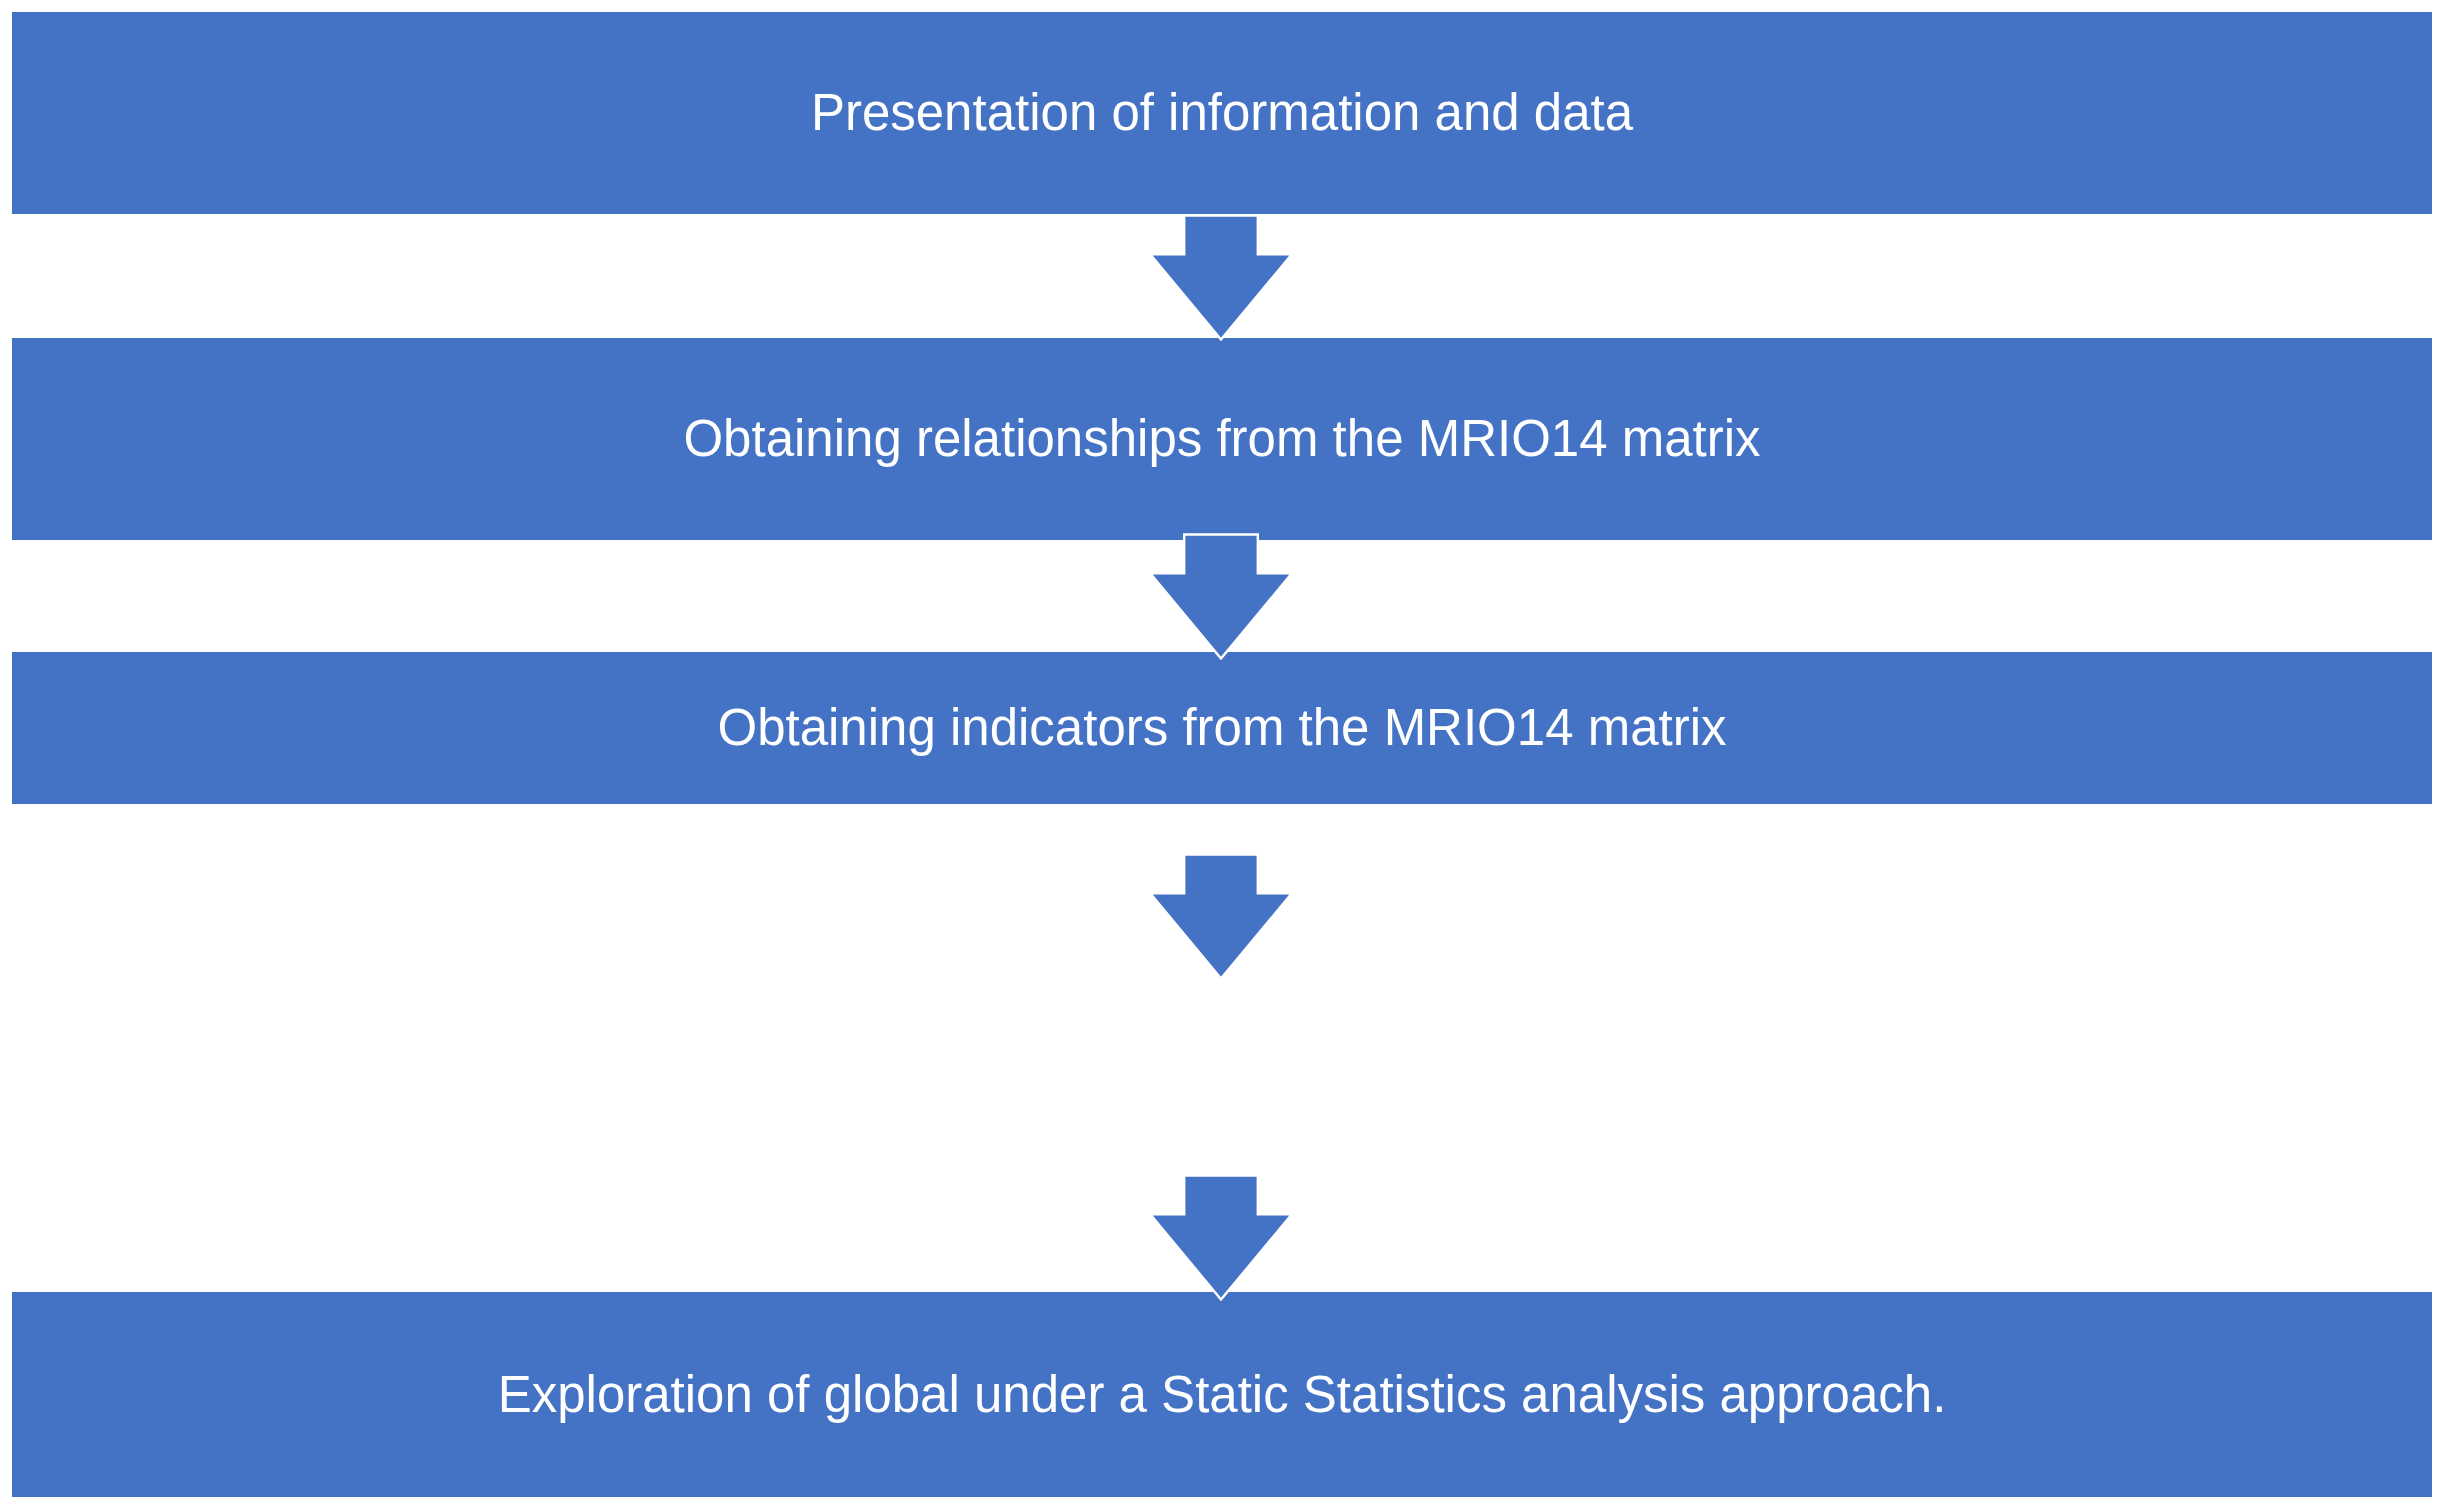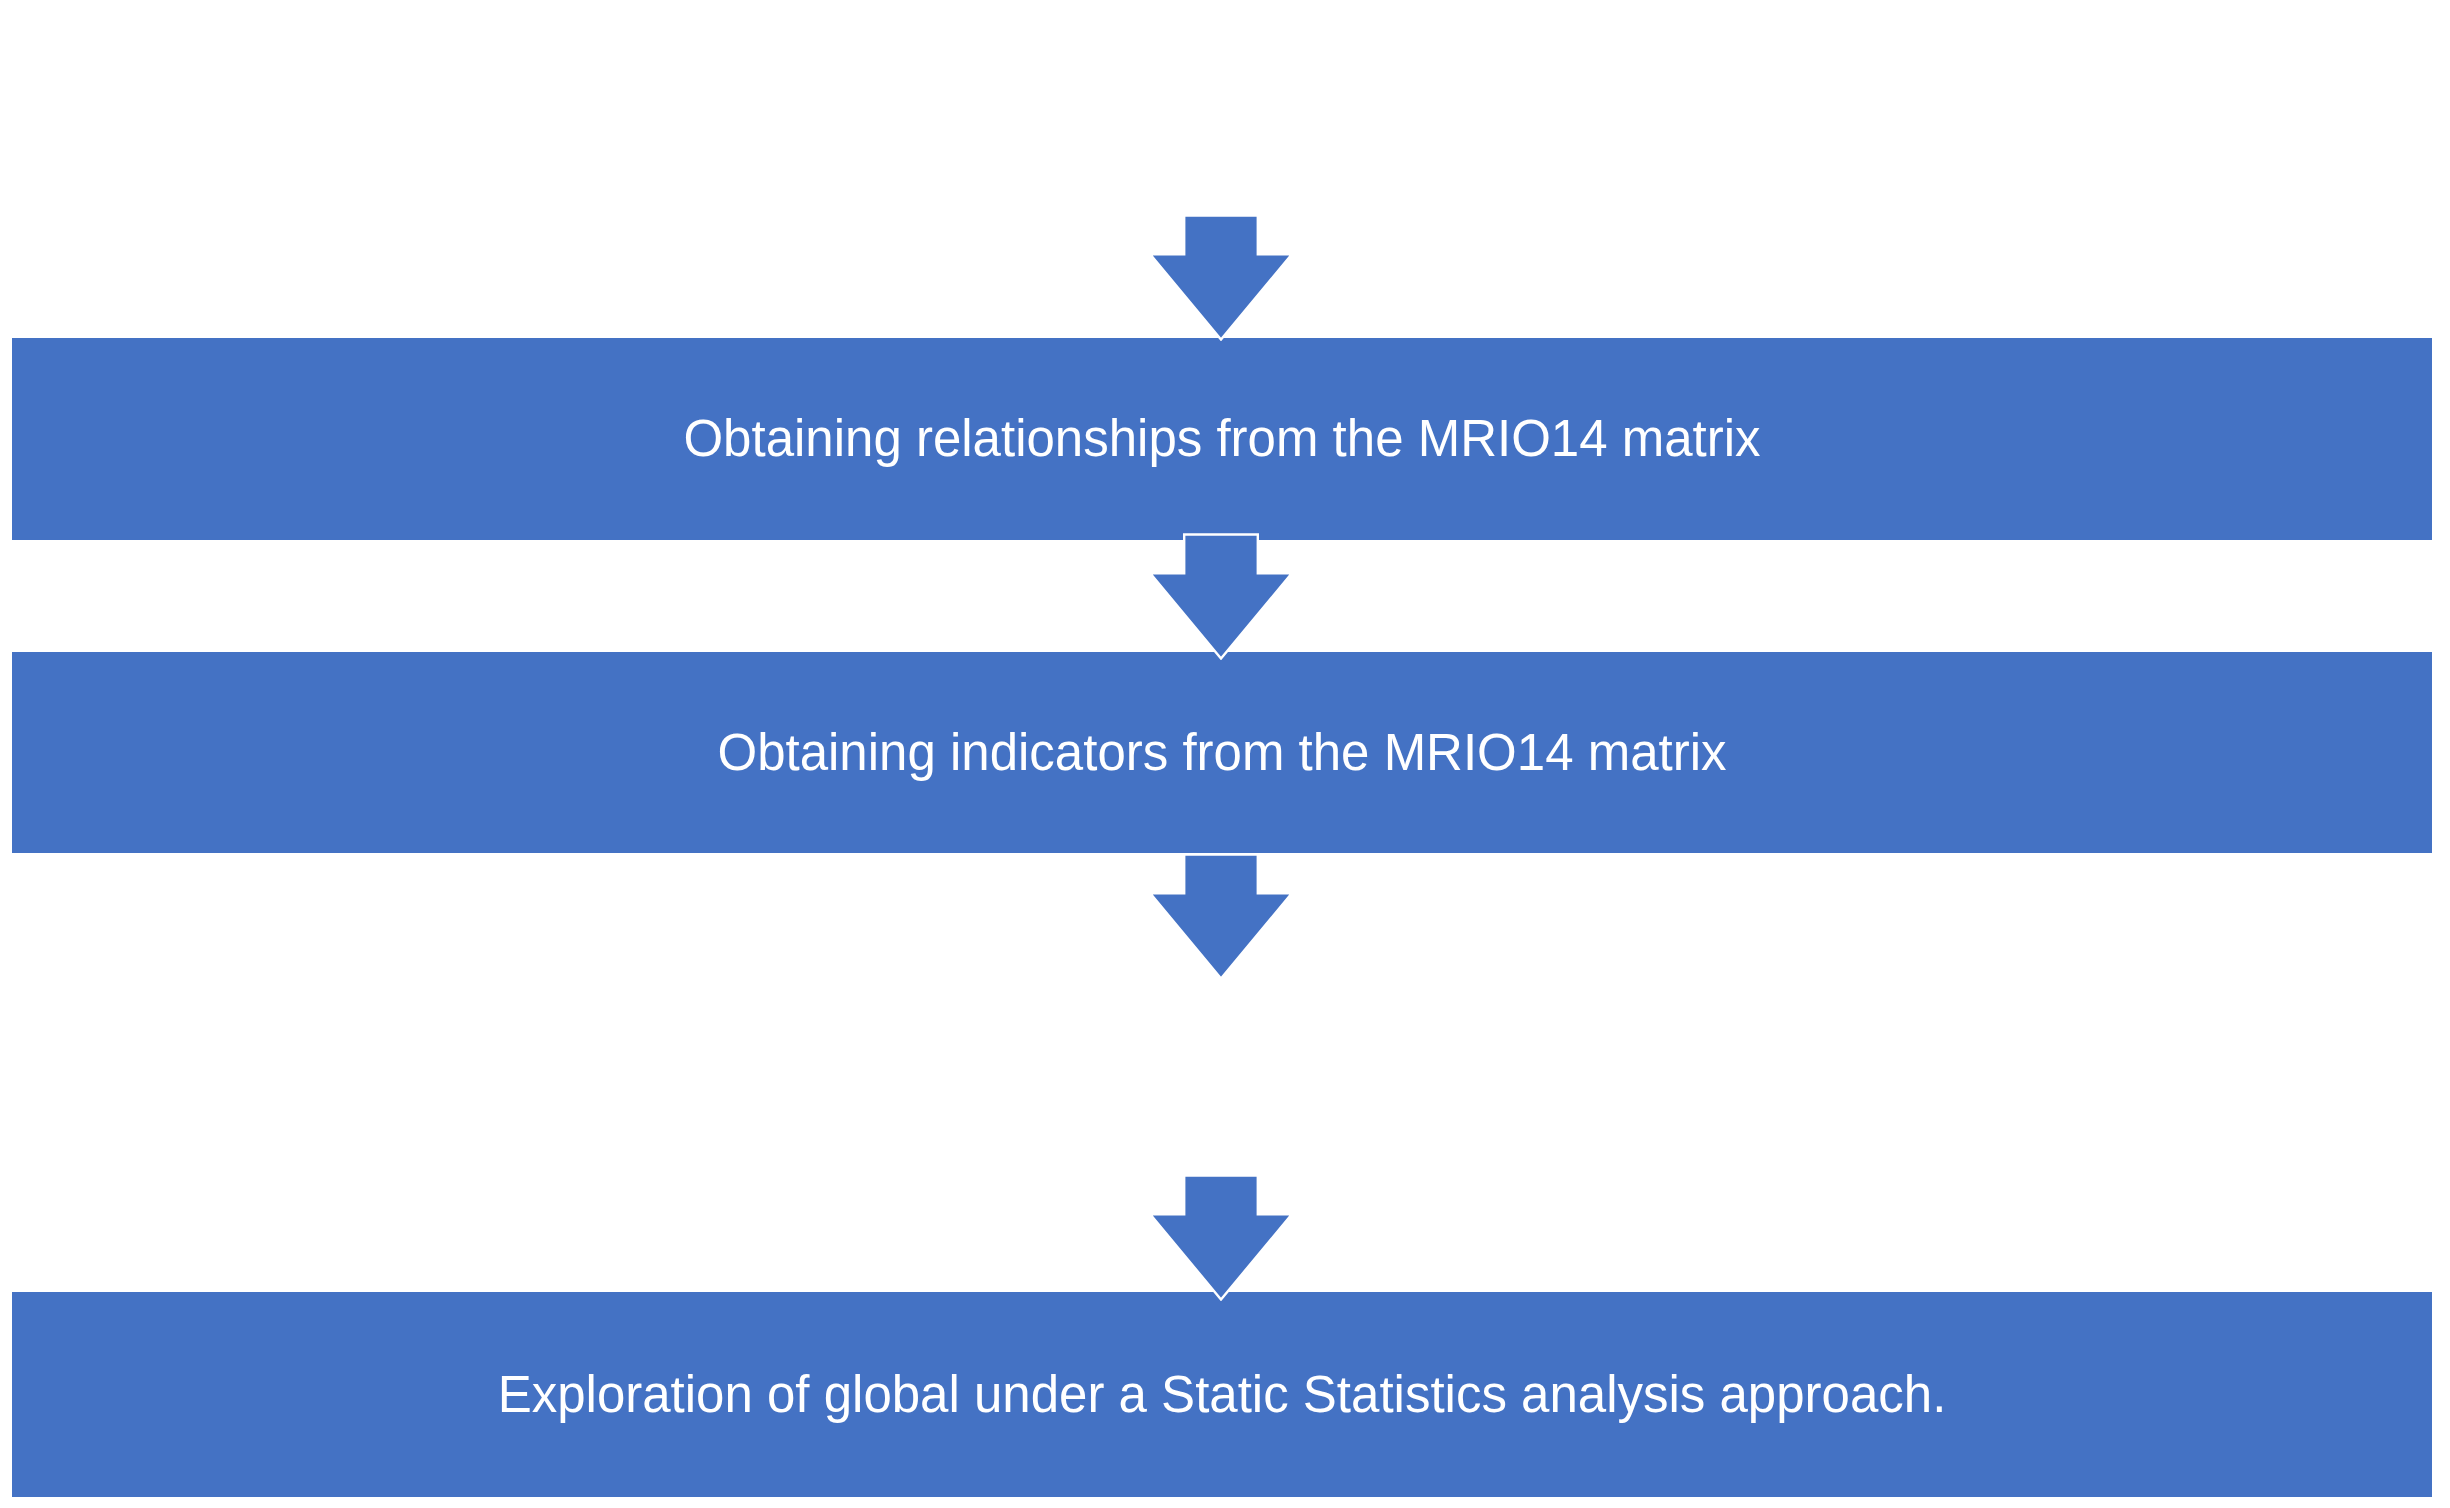--- a/index.html
+++ b/index.html
@@ -45,33 +45,36 @@
     z-index: 2;
   }
   .arrow polygon {
     fill: var(--accent);
     stroke: var(--bg);
     stroke-width: 3;
     stroke-linejoin: miter;
   }
   .s1 { top: 12px;   height: 202px; }
   .s2 { top: 338px;  height: 202px; }
-  .s3 { top: 652px;  height: 201px; }
+  .s3 { top: 652px;  height: 152px; }
   .s4 { top: 973px; height: 201px; }
   .s5 { top: 1292px; height: 205px; }
   .a1 { top: 214px; }
   .a2 { top: 533px; }
   .a3 { top: 853px; }
   .a4 { top: 1174px; }
 </style>
 </head>
 <body>
 
 <div class="canvas">
 
+  <div class="step s1">
+    <span class="step-label">Presentation of information and data</span>
+  </div>
 
   <svg class="arrow a1" viewBox="0 0 180 158" aria-hidden="true">
     <polygon points="44,1.5 136,1.5 136,50 178.5,50 90,156.5 1.5,50 44,50"></polygon>
   </svg>
 
   <div class="step s2">
     <span class="step-label">Obtaining relationships from the MRIO14 matrix</span>
   </div>
 
   <svg class="arrow a2" viewBox="0 0 180 158" aria-hidden="true">

